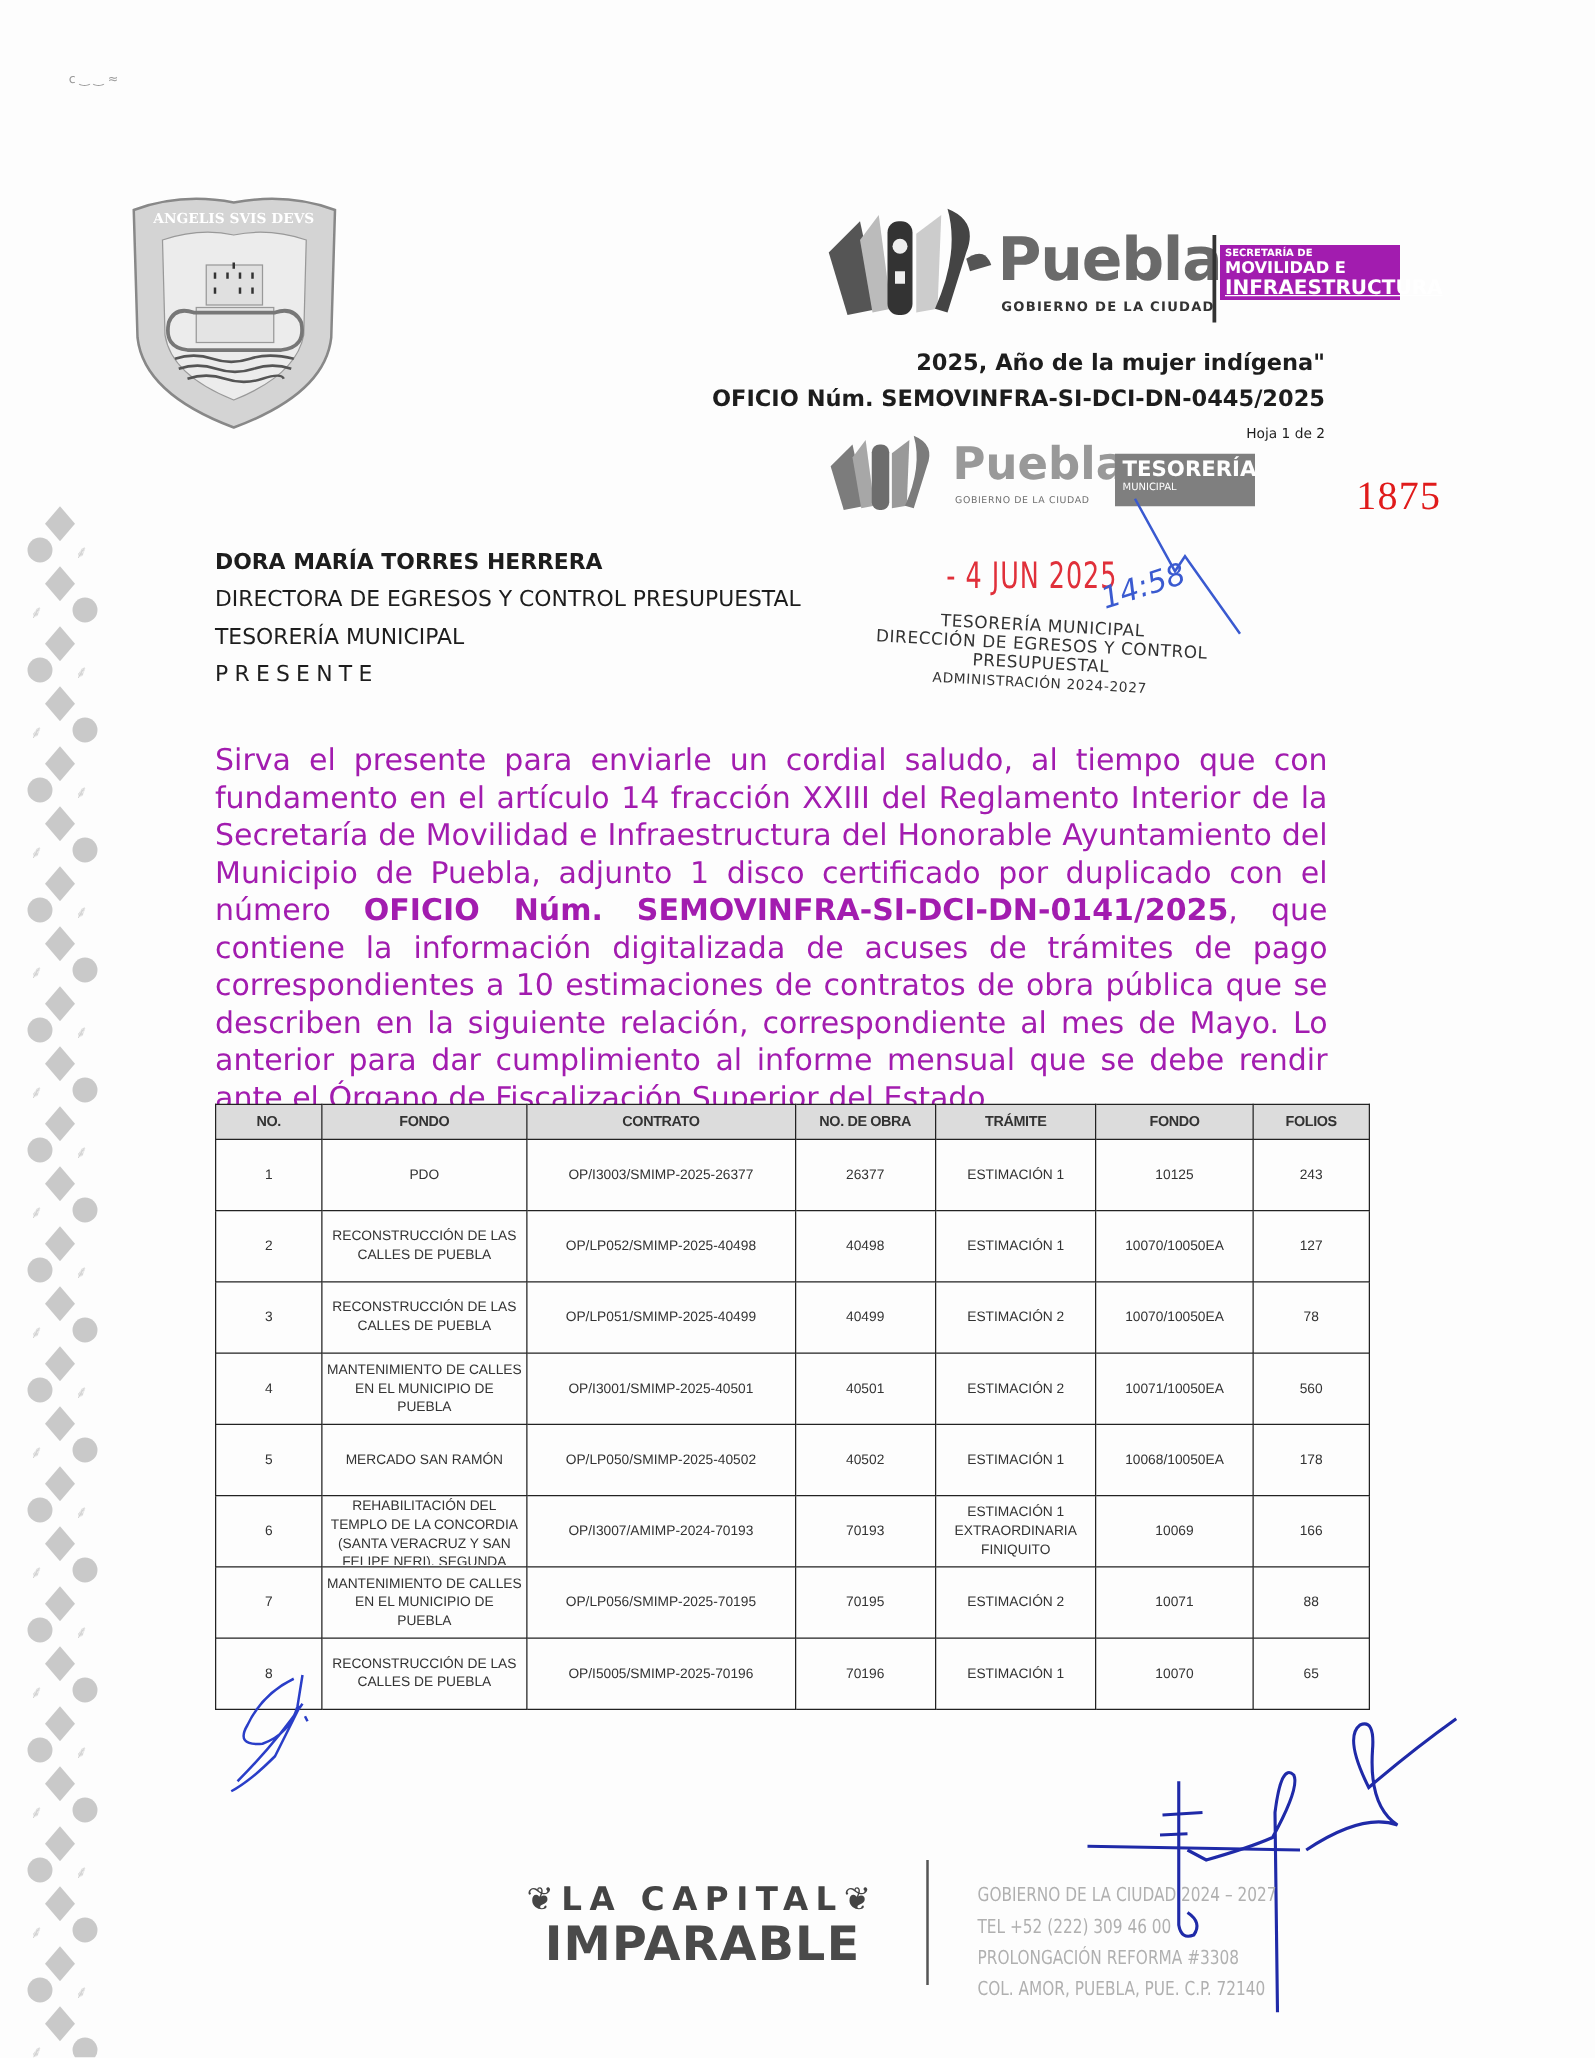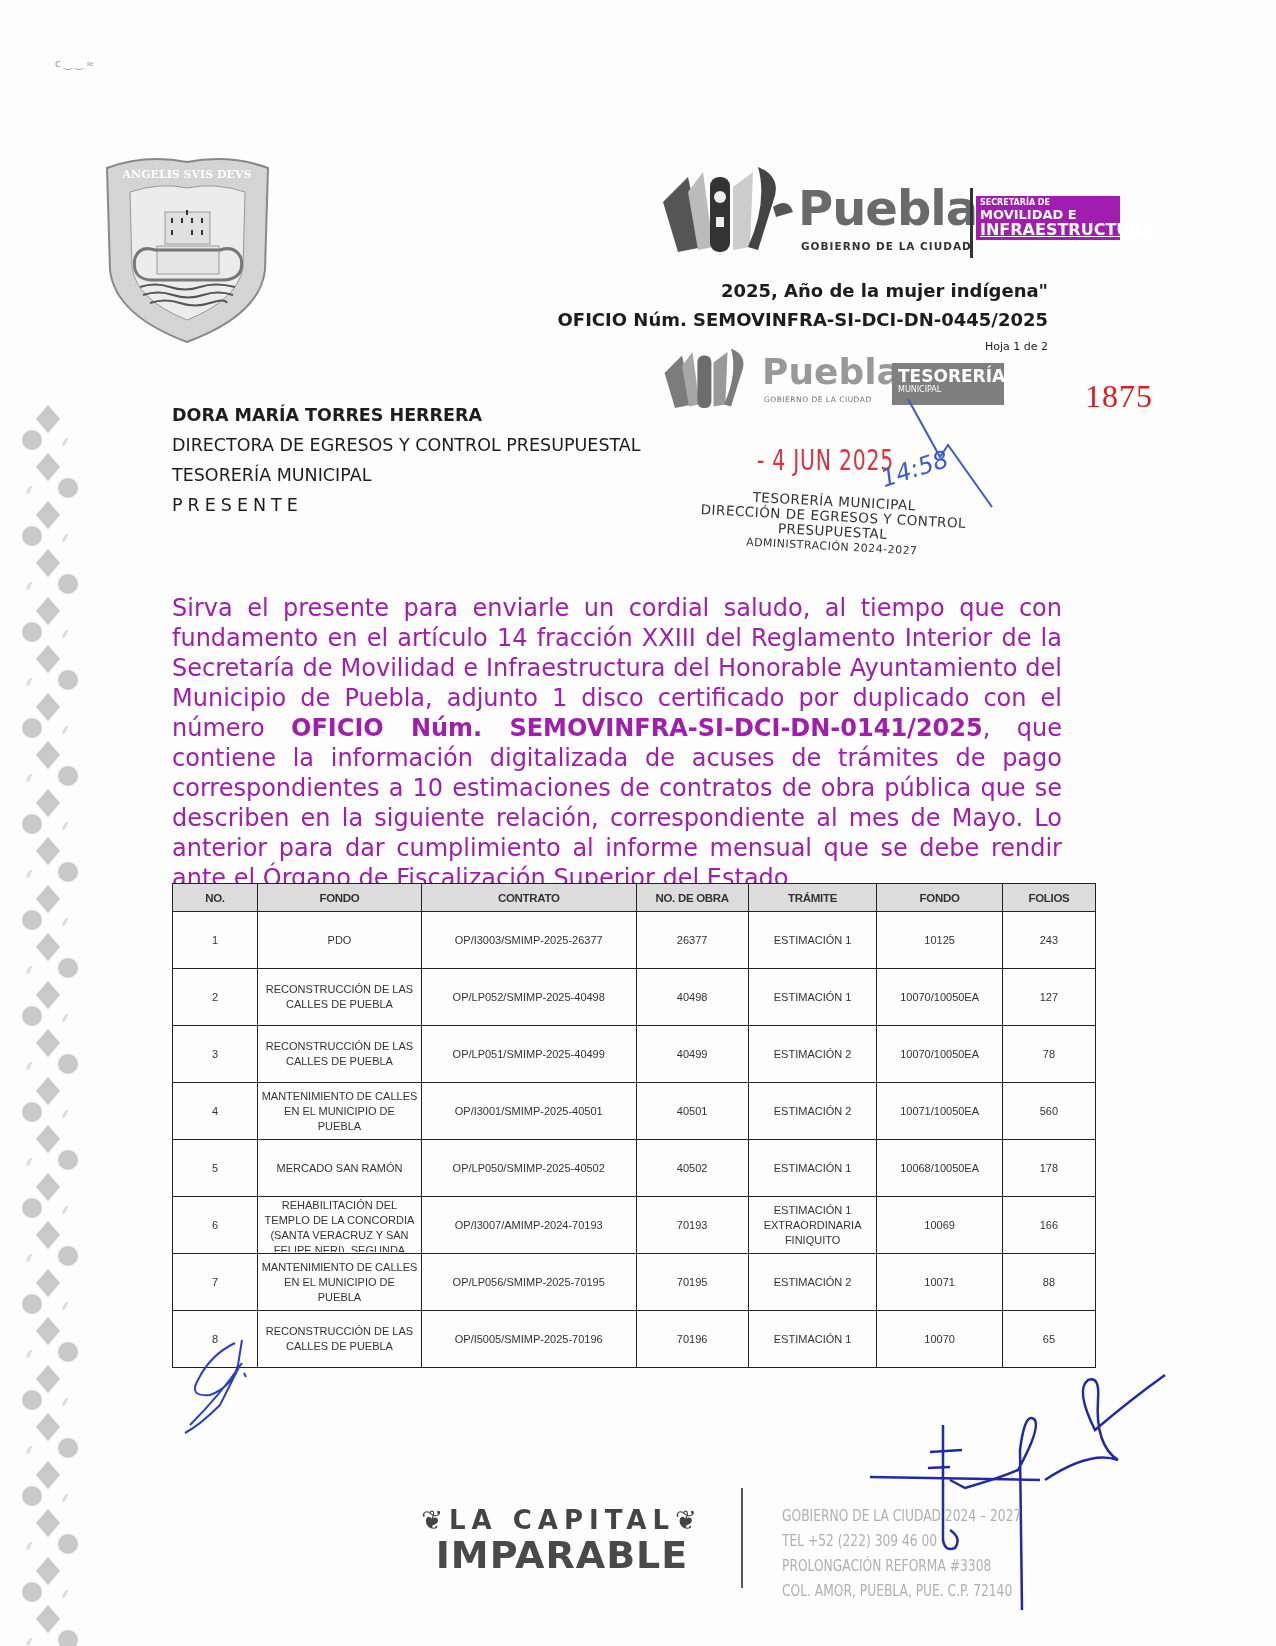--- a/index.html
+++ b/index.html
@@ -19,36 +19,36 @@
   #logo { left: 658px; top: 162px; width: 462px; height: 100px; }
   .logo-word { position: absolute; left: 140px; top: 18px; font-family: "DejaVu Sans", sans-serif; font-weight: bold; font-size: 48px; color: #6a6a6a; letter-spacing: -1px; }
   .logo-sub { position: absolute; left: 143px; top: 78px; font-size: 10.5px; font-weight: bold; color: #333; letter-spacing: 1px; }
   .logo-sep { position: absolute; left: 312px; top: 26px; width: 3px; height: 70px; background: #333; }
   .logo-box { position: absolute; left: 318px; top: 34px; width: 144px; height: 44px; background: #a21caf; color: #fff; padding: 3px 4px; box-sizing: border-box; font-weight: bold; line-height: 1; }
   .logo-box .l1 { font-size: 8px; display:block; }
   .logo-box .l2 { font-size: 13px; display:block; margin-top:1px;}
   .logo-box .l3 { font-size: 16px; display:block; margin-top:1px;text-decoration:underline;}
 
   
-  .rt { right: 228px; text-align: right; white-space: nowrap; }
+  .rt { right: 216px; text-align: right; white-space: nowrap; }
   #motto { top: 280px; font-size: 18px; font-weight: bold; }
   #oficio { top: 309px; font-size: 18px; font-weight: bold; }
   #hoja { top: 340px; font-size: 11px; }
 
   
   #stamp-logo { left: 660px; top: 345px; width: 345px; height: 80px; opacity: 0.85; }
   #stamp-number { left: 1085px; top: 378px; font-family: Liberation Serif, serif; font-size: 32px; color: #e01b1b; letter-spacing: 1px; }
   #stamp-date { left: 757px; top: 443px; font-family: "DejaVu Sans Condensed", "DejaVu Sans", sans-serif; font-size: 29px; color: #e0303a; transform: scaleX(0.78); transform-origin: left top; letter-spacing: 1px; }
   #stamp-time { left: 880px; top: 455px; font-size: 24px; color: #3a5ad0; transform: rotate(-18deg); font-style: italic; }
   #stamp-dept { left: 668px; top: 494px; width: 330px; text-align: center; color: #333; transform: rotate(3deg); transform-origin: center; font-size: 13.5px; line-height: 15px; letter-spacing: 0.5px; }
   #stamp-dept .small { font-size: 11px; }
 
   
   #addressee { left: 172px; top: 400px; font-size: 17.5px; line-height: 30px; }
-  #addressee .name { font-weight: bold; }
+  #addressee .name { font-weight: bold; margin-top: 35px; }
   #addressee .present { letter-spacing: 5px; }
 
   
   #body-text { left: 172px; top: 553px; width: 890px; font-size: 24px; line-height: 30px; text-align: justify; color: #a21caf; margin-top: 40px; }
   #body-text b { font-weight: bold; }
 
   
   #table { left: 172px; top: 883px; width: 924px; border-collapse: collapse; font-family: "Liberation Sans", sans-serif; font-size: 11px; color: #333; }
   #table th, #table td { border: 1.5px solid #222; text-align: center; vertical-align: middle; padding: 0 3px; }
   #table th { background: #dcdcdc; height: 27px; font-weight: bold; font-size: 11.5px; letter-spacing: -0.3px; }

